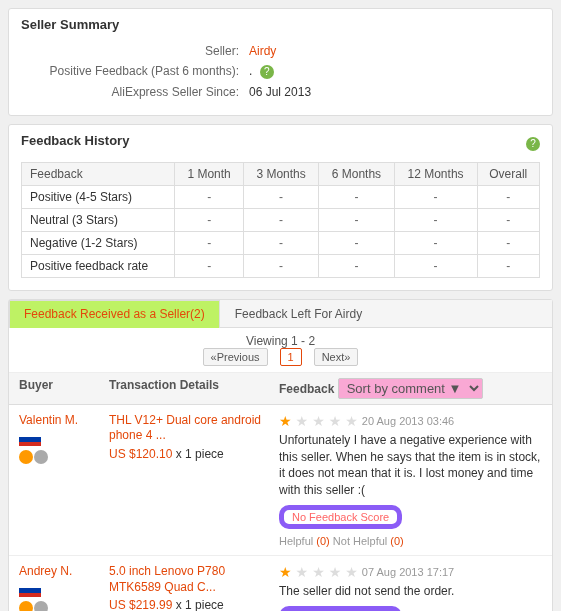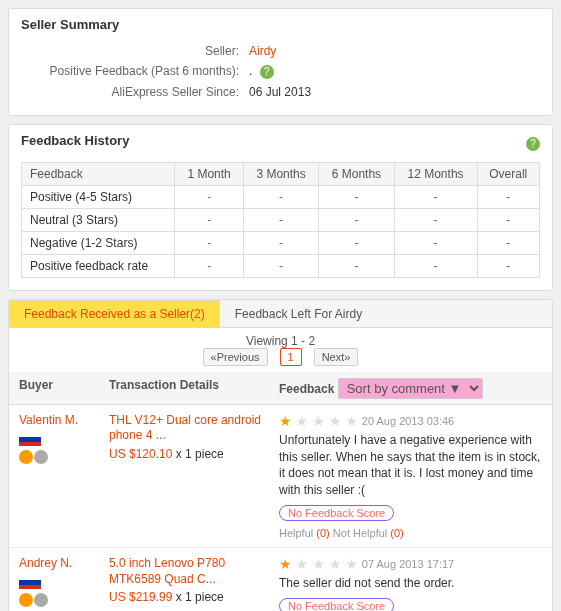--- a/index.html
+++ b/index.html
@@ -82,21 +82,21 @@
     .tab {
       padding: 6px 14px;
       font-size: 12px;
       cursor: pointer;
       border: 1px solid transparent;
       border-bottom: none;
       color: #555;
       background: #f5f5f5;
     }
     .tab.active {
-      background: #fde047;
+      background: #bef264;
       border-color: #ddd;
       border-bottom-color: #fff;
       color: #e4480a;
       margin-bottom: -1px;
       z-index: 1;
       position: relative;
     }
 
     
     .viewing-row {
@@ -187,21 +187,21 @@
     .product-link { color: #e4480a; text-decoration: none; font-size: 12px; line-height: 1.3; }
     .product-price { color: #e4480a; font-size: 12px; margin-top: 3px; }
     .feedback-col { flex: 1; }
     .stars-row { display: flex; align-items: center; gap: 4px; margin-bottom: 3px; }
     .star { color: #f90; font-size: 14px; }
     .star.empty { color: #ddd; }
     .feedback-date { color: #999; font-size: 11px; }
     .feedback-text { color: #333; font-size: 12px; line-height: 1.4; margin: 3px 0; }
     .no-feedback-score {
       display: inline-block;
-      border: 1px solid #8b5cf6;
+      border: 5px solid #8b5cf6;
       color: #f66;
       border-radius: 10px;
       padding: 1px 8px;
       font-size: 11px;
       margin: 3px 0;
       background: #fff;
     }
     .helpful-row { color: #999; font-size: 11px; margin-top: 3px; }
     .helpful-link { color: #e4480a; text-decoration: none; }
   </style>

